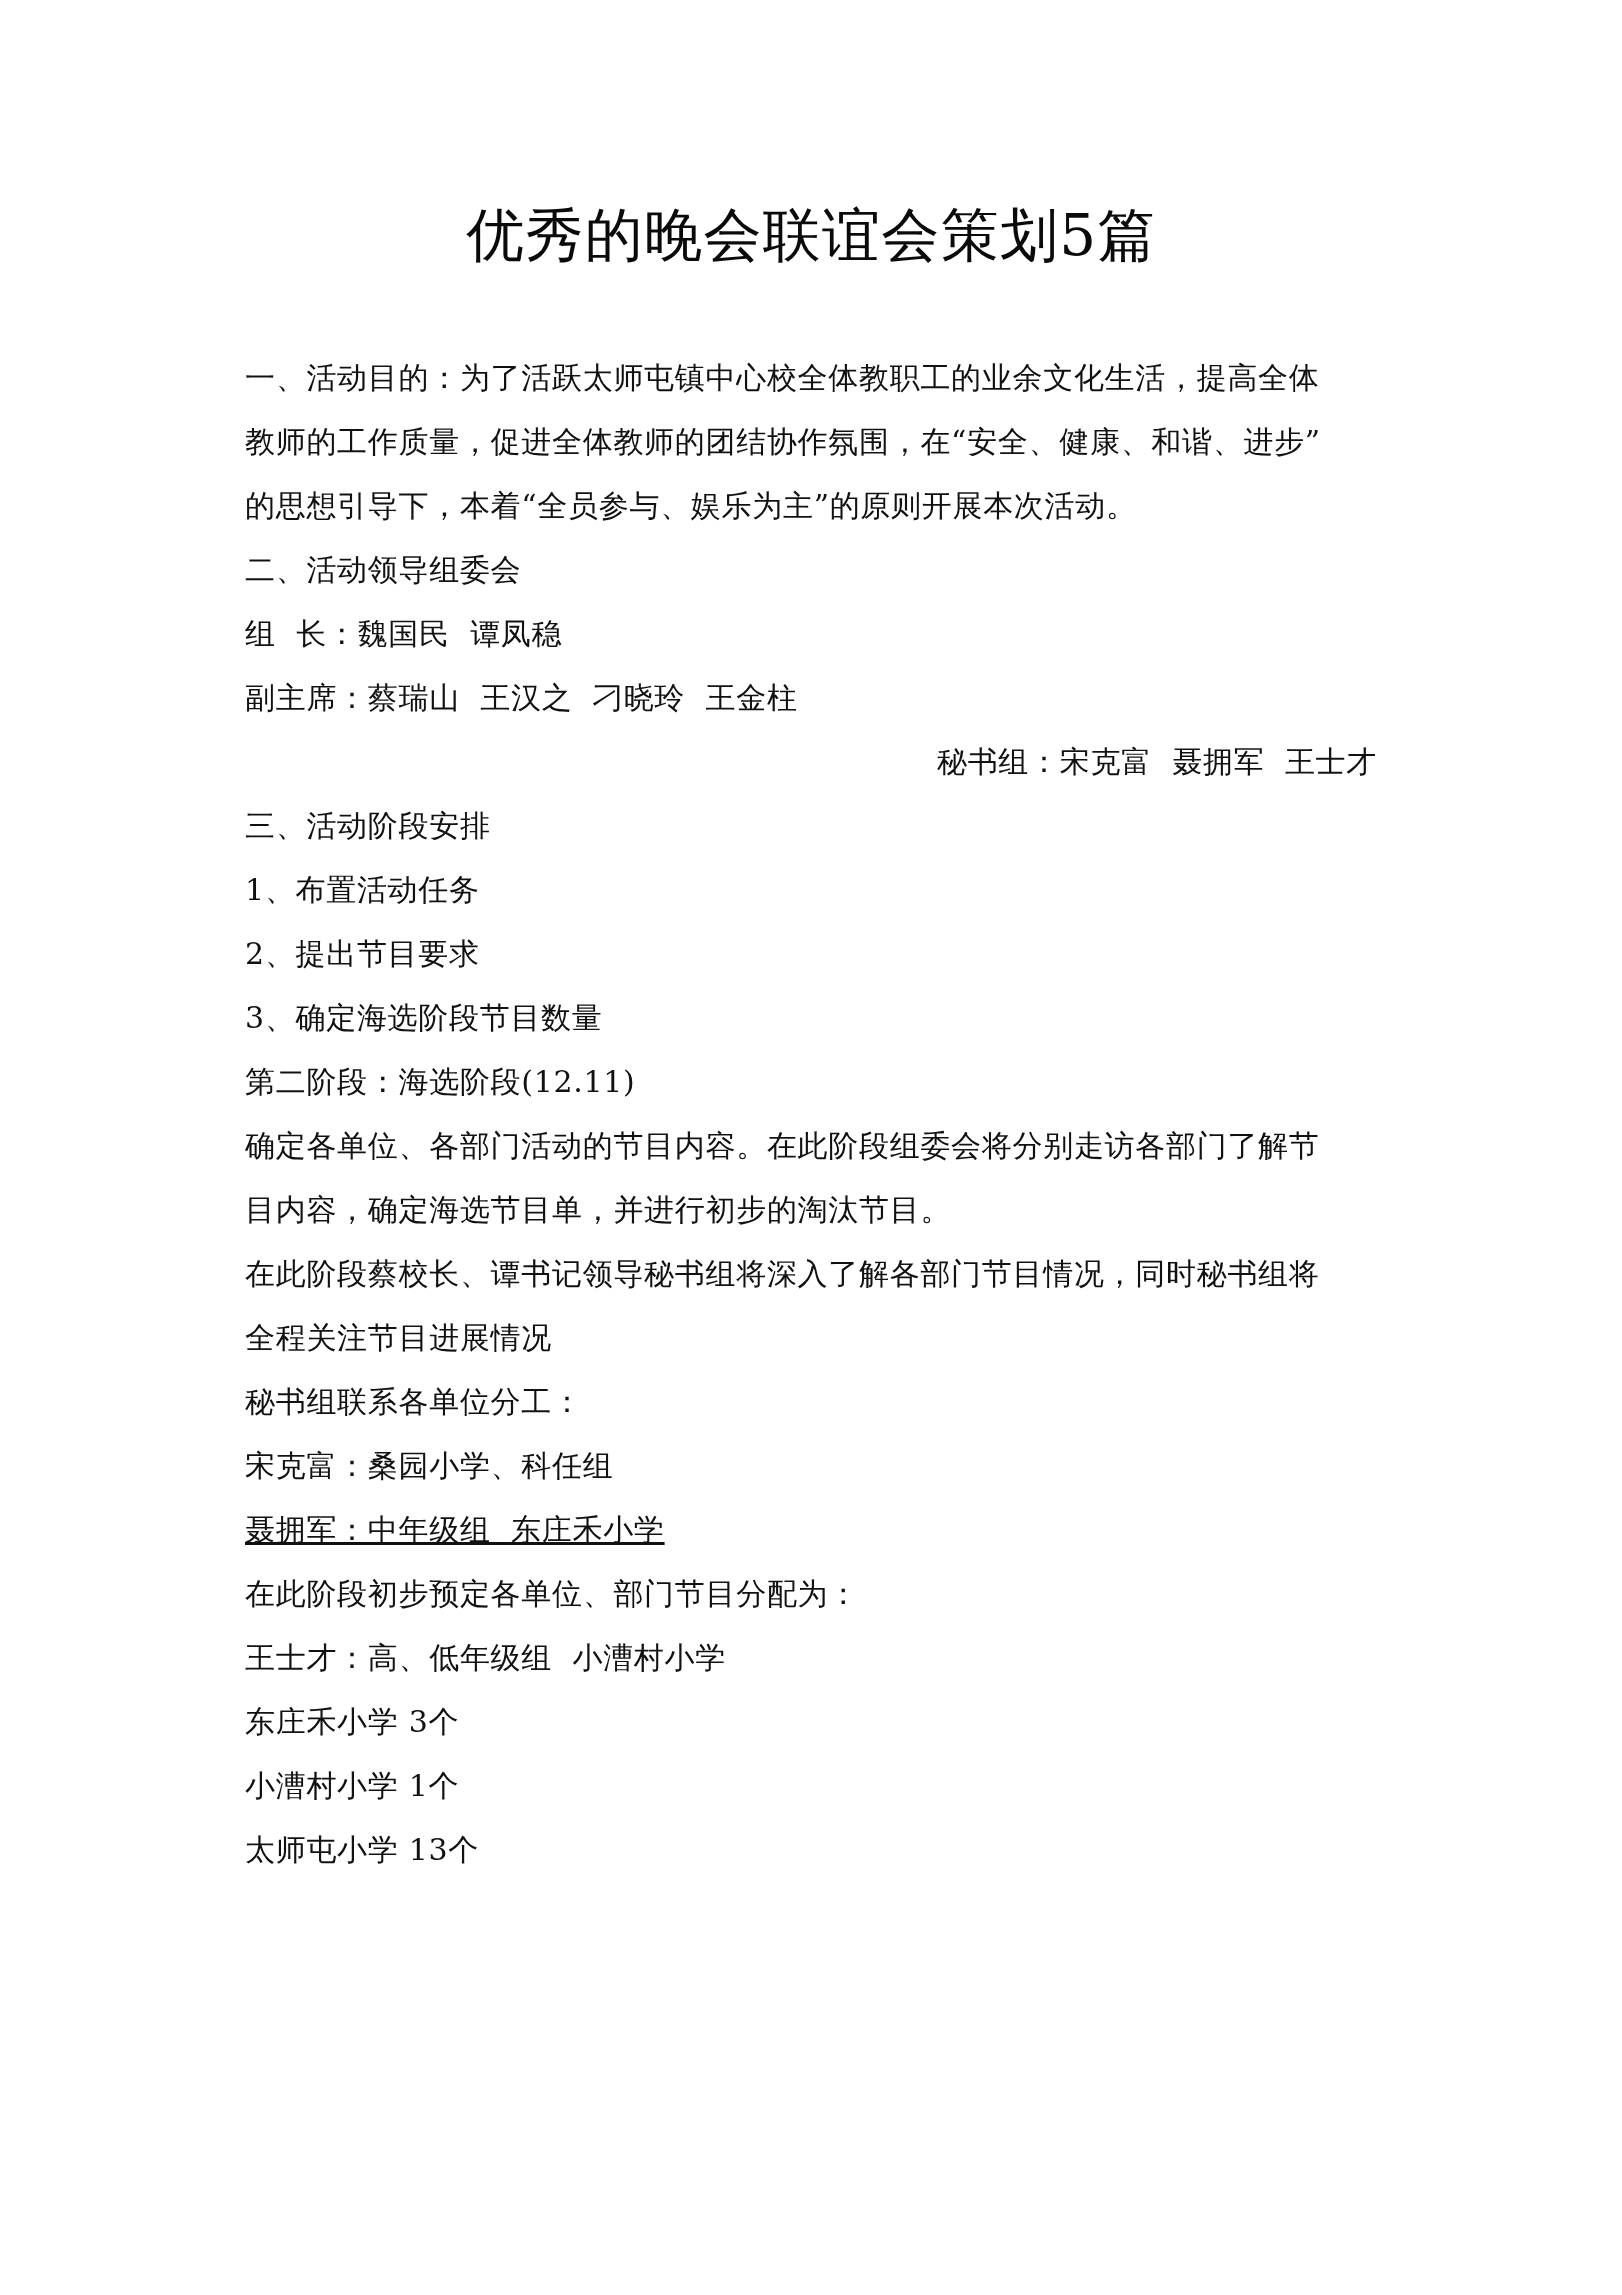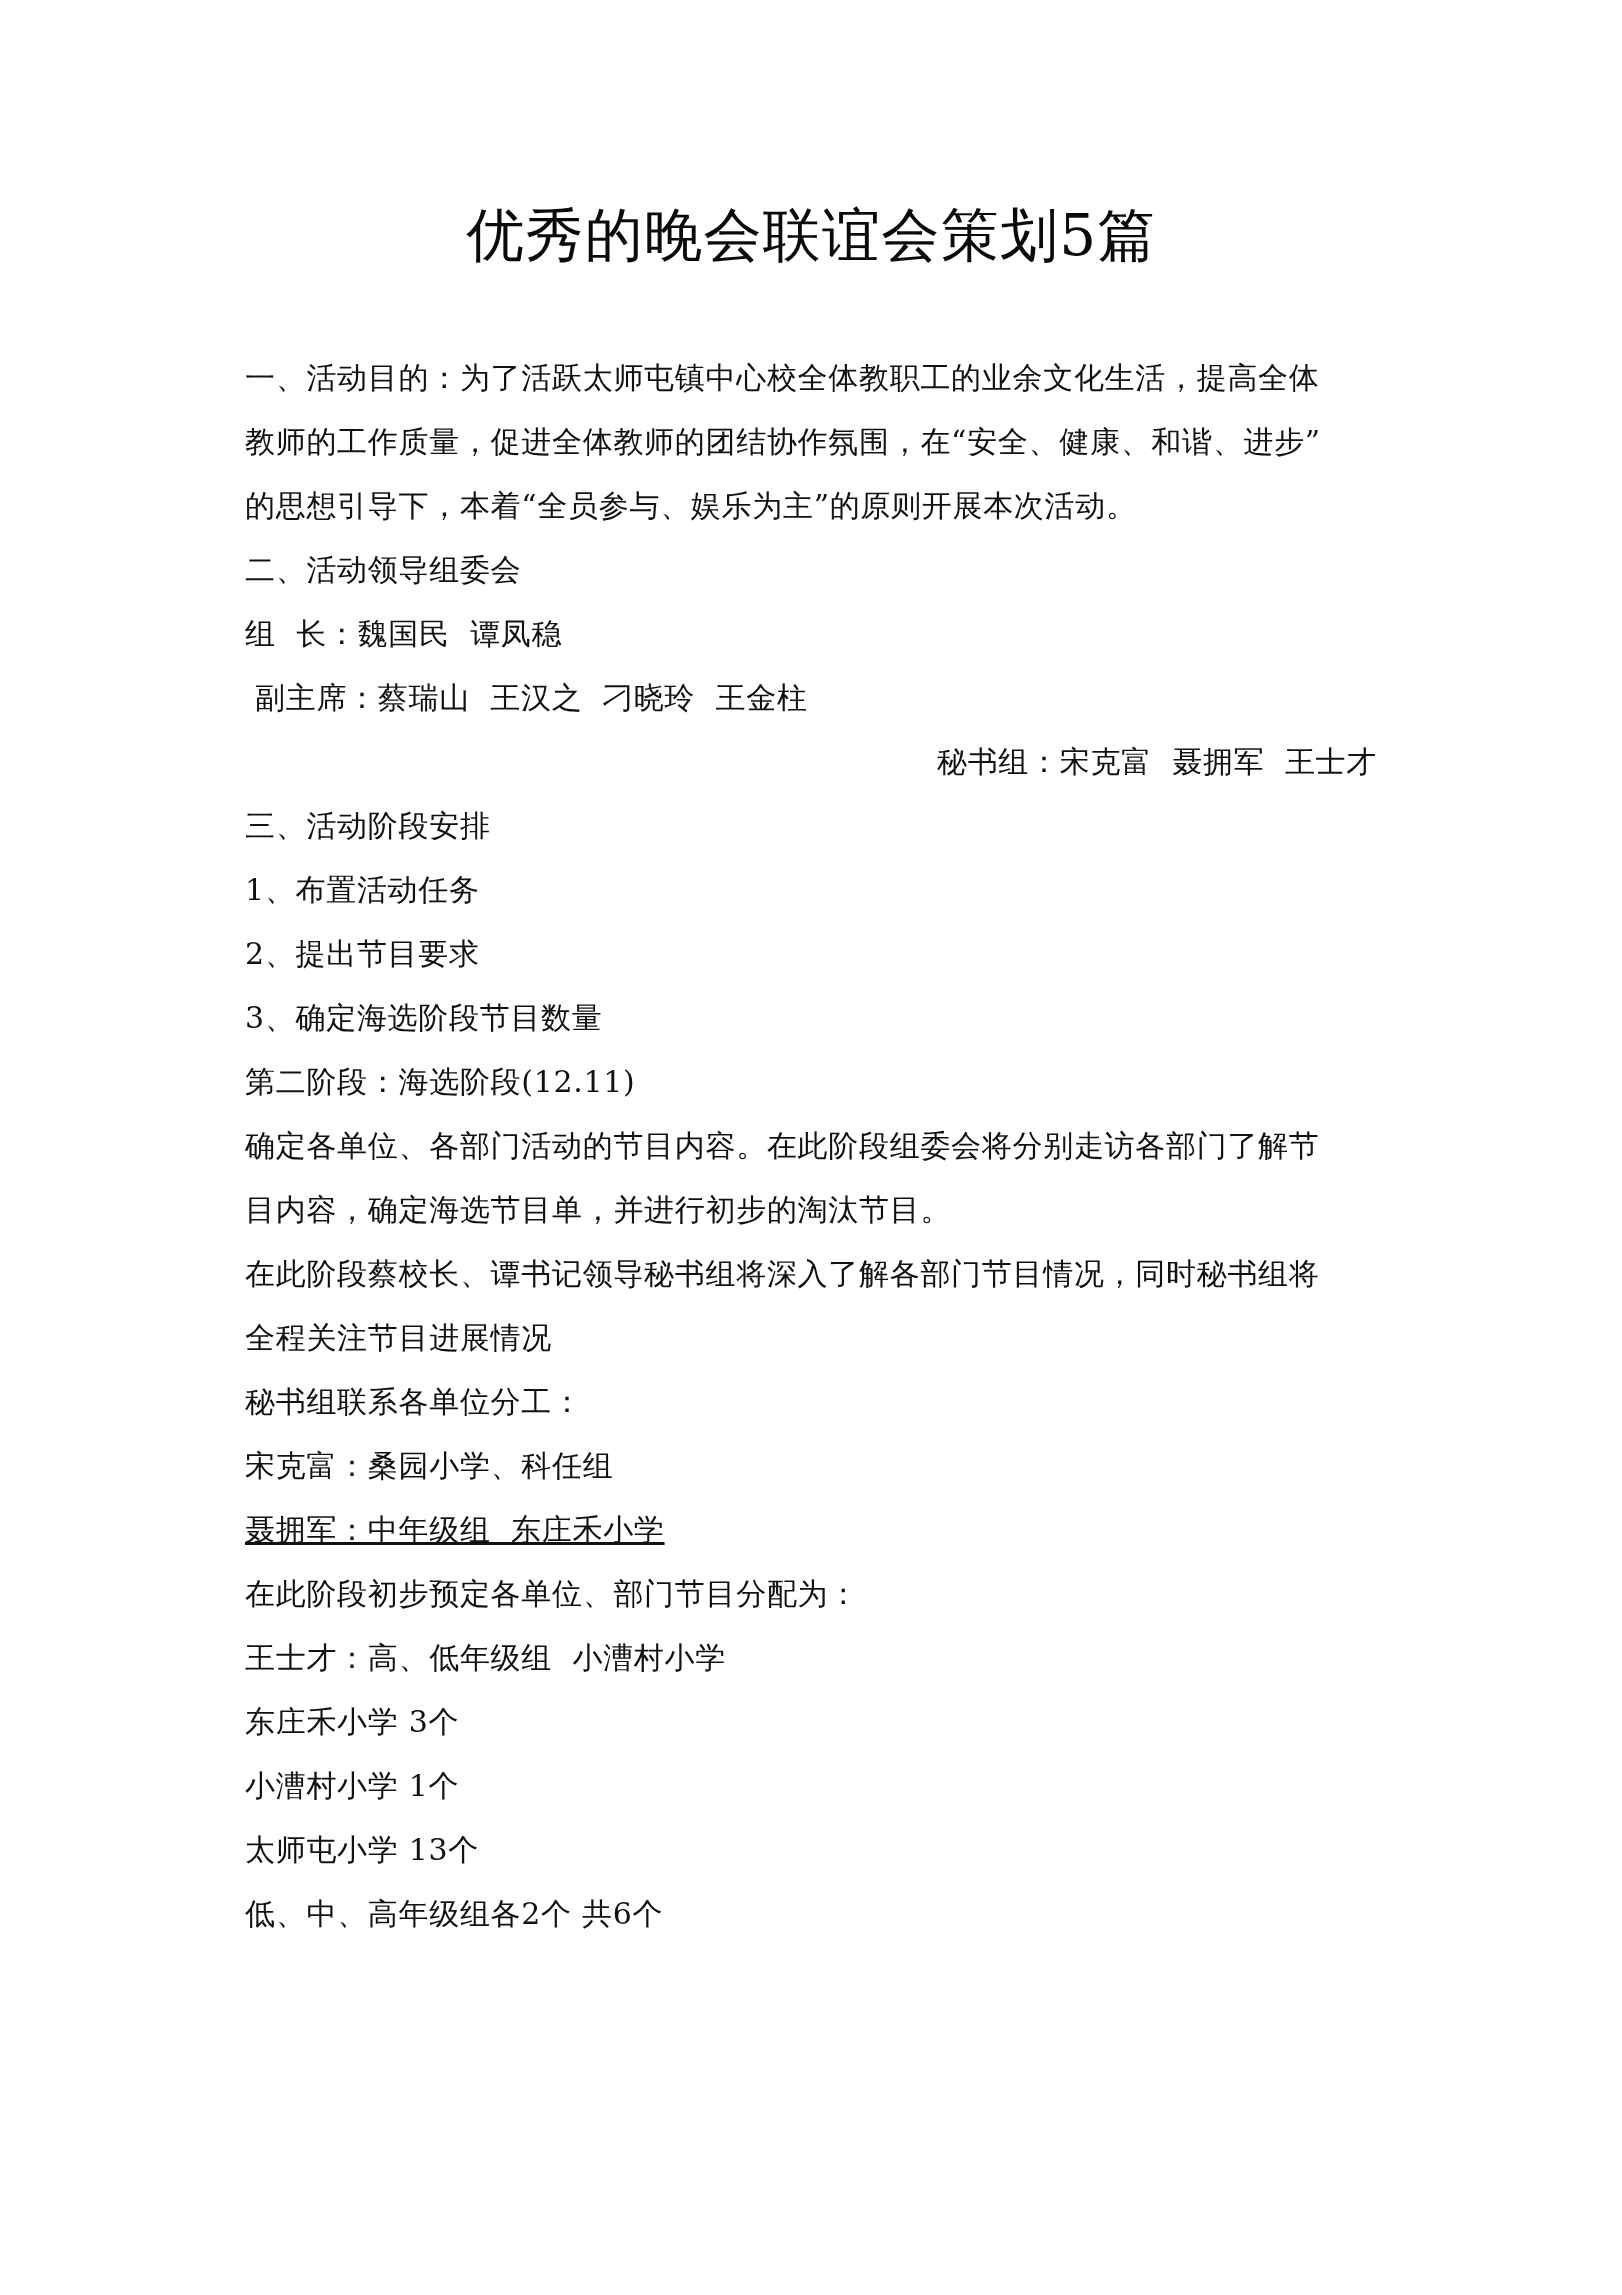--- a/index.html
+++ b/index.html
@@ -62,21 +62,21 @@
 
     <div>
       <p class="line">一、活动目的：为了活跃太师屯镇中心校全体教职工的业余文化生活，提高全体</p>
       <p class="line">教师的工作质量，促进全体教师的团结协作氛围，在“安全、健康、和谐、进步”</p>
       <p class="line">的思想引导下，本着“全员参与、娱乐为主”的原则开展本次活动。</p>
     </div>
 
     <div>
       <p class="line">二、活动领导组委会</p>
       <p class="line" style="white-space: pre;">组  长：魏国民  谭凤稳</p>
-      <p class="line" style="white-space: pre; margin-left: 10px;">副主席：蔡瑞山  王汉之  刁晓玲  王金柱</p>
+      <p class="line" style="white-space: pre;">副主席：蔡瑞山  王汉之  刁晓玲  王金柱</p>
       <p class="line" style="white-space: pre; text-align: right;">秘书组：宋克富  聂拥军  王士才</p>
     </div>
 
     <div>
       <p class="line">三、活动阶段安排</p>
 
       <p class="line">1、布置活动任务</p>
       <p class="line">2、提出节目要求</p>
       <p class="line">3、确定海选阶段节目数量</p>
 
@@ -88,18 +88,17 @@
 
       <p class="line">秘书组联系各单位分工：</p>
       <p class="line" style="white-space: pre;">宋克富：桑园小学、科任组</p>
       <p class="line" style="white-space: pre; text-decoration: underline;">聂拥军：中年级组  东庄禾小学</p>
       <p class="line">在此阶段初步预定各单位、部门节目分配为：</p>
 
       <p class="line" style="white-space: pre;">王士才：高、低年级组  小漕村小学</p>
       <p class="line" style="white-space: pre;">东庄禾小学 3个</p>
       <p class="line" style="white-space: pre;">小漕村小学 1个</p>
       <p class="line" style="white-space: pre;">太师屯小学 13个</p>
-      <p class="line" style="white-space: pre;">低、中、高年级组各2个 共6个</p>
     </div>
 
   </div>
 </div>
 
 
 </body></html>

